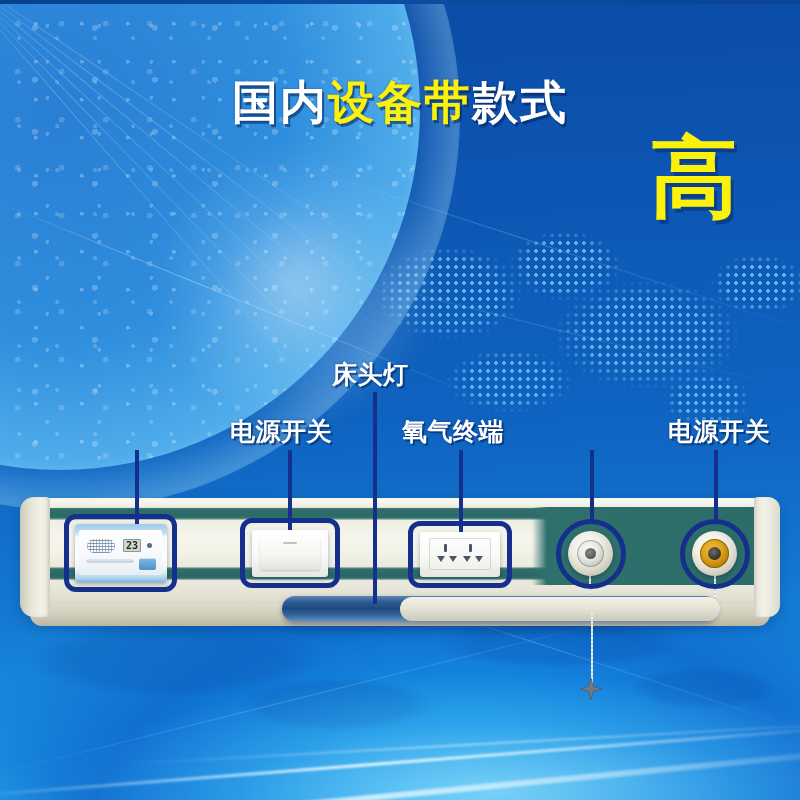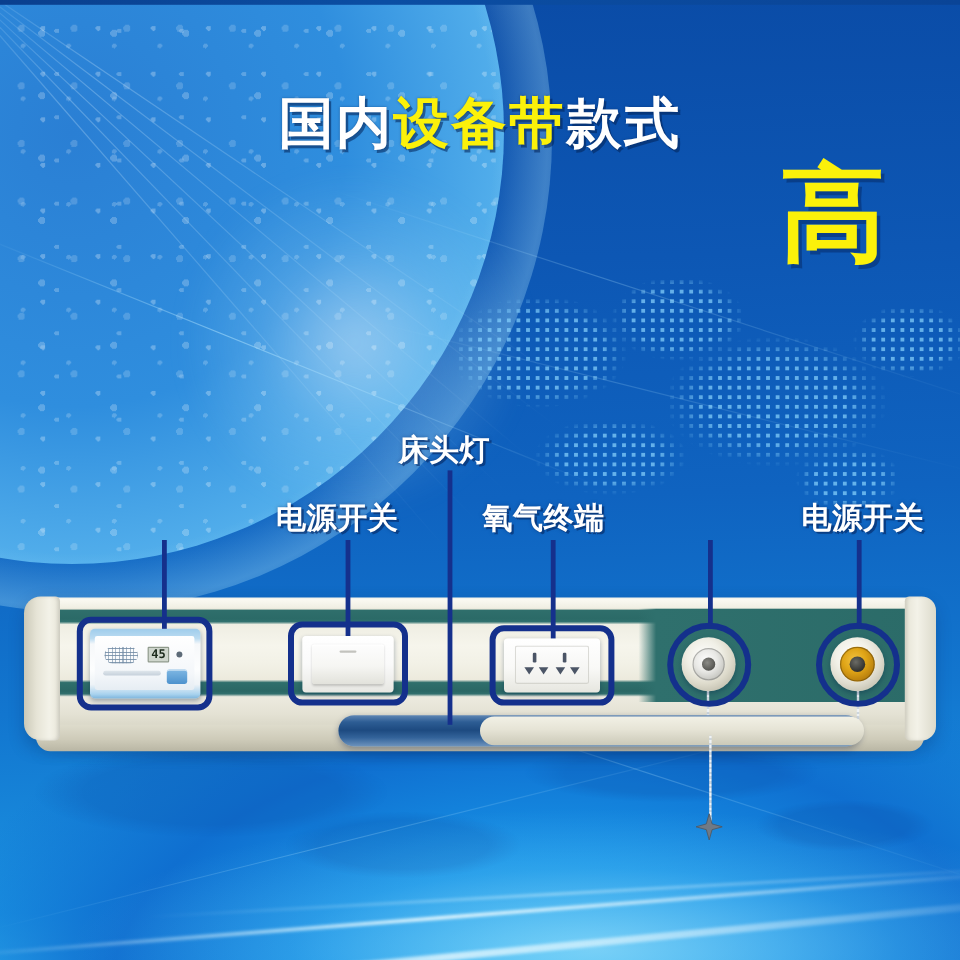--- a/index.html
+++ b/index.html
@@ -493,21 +493,21 @@
       <div class="panel-endcap-l"></div>
       <div class="panel-endcap-r"></div>
     </div>
 
     <div class="light-rail"></div>
     <div class="light-rail-2"></div>
 
     <div class="device intercom">
       <div class="intercom-face">
         <div class="ic-grille"></div>
-        <div class="ic-display">45</div>
+        <div class="ic-display">23</div>
         <div class="ic-led"></div>
         <div class="ic-slot"></div>
         <div class="ic-button"></div>
       </div>
     </div>
 
     <div class="device switch">
       <div class="switch-rocker">
         <div class="switch-tick"></div>
       </div>

